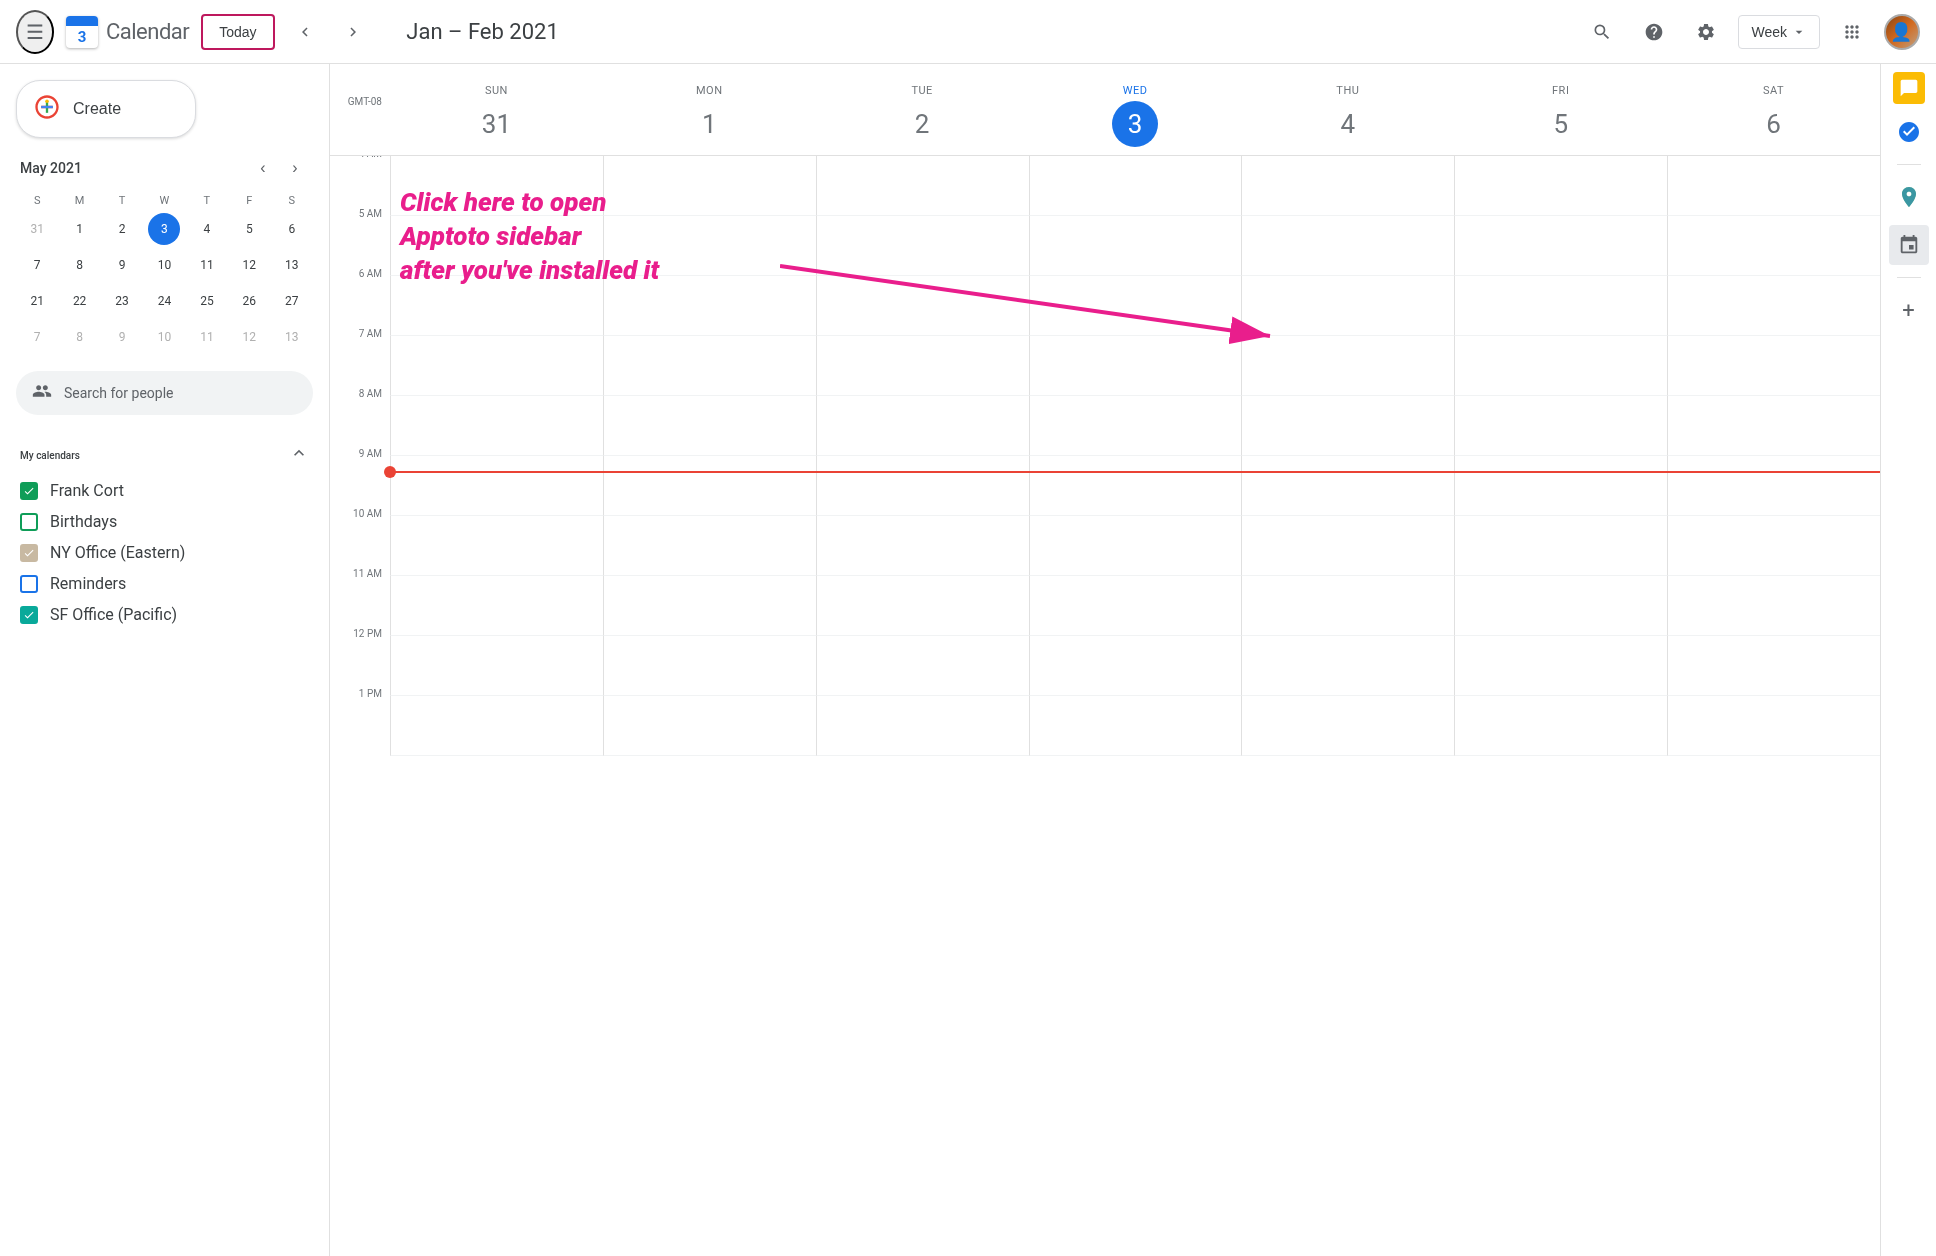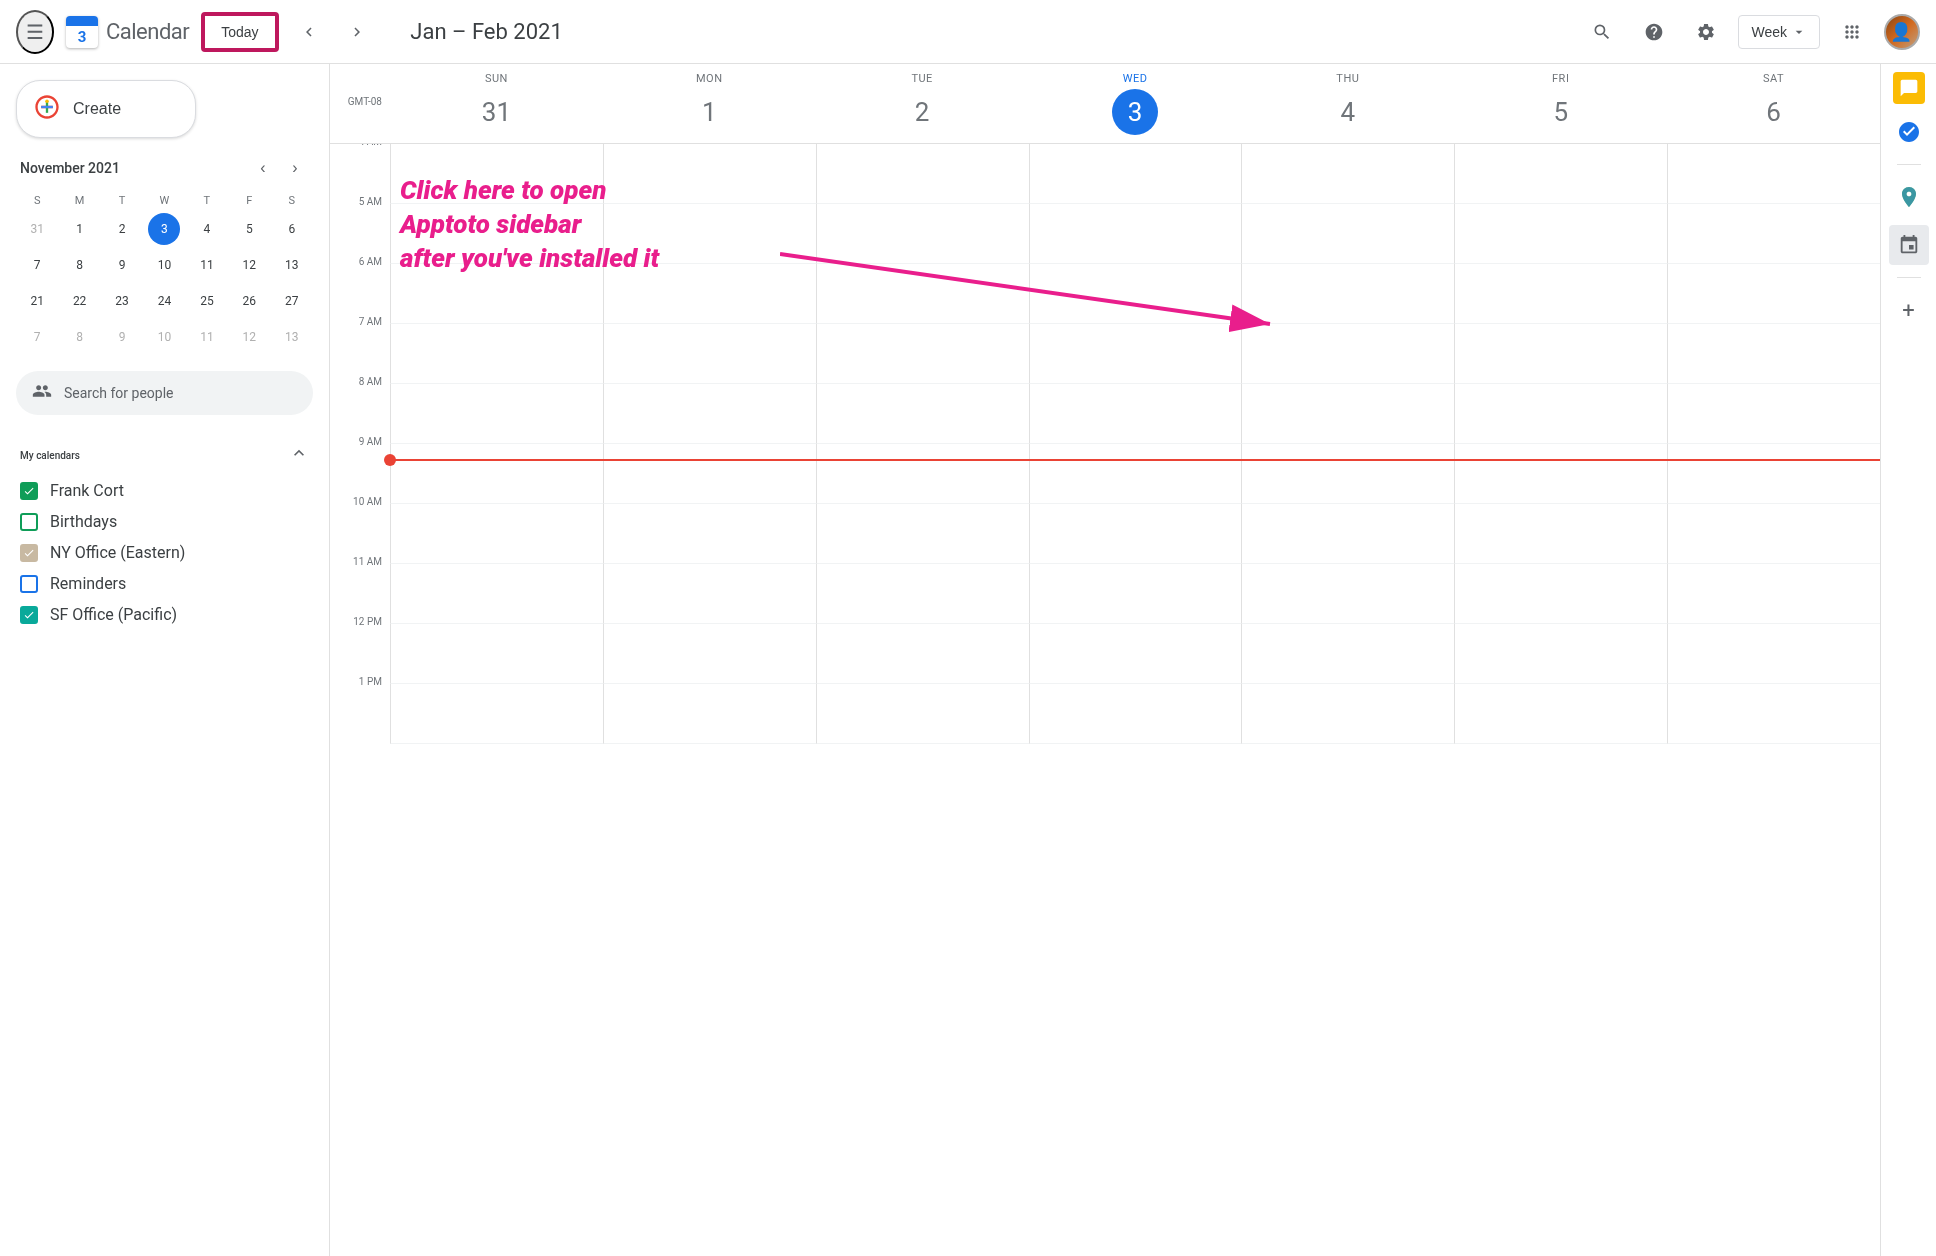--- a/index.html
+++ b/index.html
@@ -14,21 +14,21 @@
     .header-logo { display: flex; align-items: center; gap: 8px; text-decoration: none; }
     .logo-calendar-box {
       width: 32px; height: 32px; background: white; border-radius: 4px;
       display: flex; flex-direction: column; overflow: hidden;
       box-shadow: 0 1px 3px rgba(0,0,0,0.3);
     }
     .logo-calendar-top { background: #1a73e8; height: 10px; width: 100%; }
     .logo-calendar-num { display: flex; align-items: center; justify-content: center; flex: 1; font-size: 14px; font-weight: 700; color: #1a73e8; }
     .header-app-name { font-size: 22px; color: #5f6368; font-weight: 400; letter-spacing: -0.5px; }
     .header-today-btn {
-      border: 4px solid #be185d; border-radius: 4px; padding: 8px 16px;
+      border: 2px solid #be185d; border-radius: 4px; padding: 8px 16px;
       font-size: 14px; cursor: pointer; background: #fff; color: #3c4043;
     }
     .header-nav-btn {
       width: 36px; height: 36px; border-radius: 50%; border: none; background: none;
       cursor: pointer; color: #5f6368; font-size: 18px; display: flex; align-items: center; justify-content: center;
     }
     .header-date-range { font-size: 22px; color: #3c4043; font-weight: 400; min-width: 200px; text-align: center; }
     .header-icon-btn {
       width: 40px; height: 40px; border-radius: 50%; border: none; background: none;
       cursor: pointer; color: #5f6368; font-size: 20px; display: flex; align-items: center; justify-content: center;
@@ -122,21 +122,21 @@
       cursor: pointer; font-size: 24px; color: #5f6368;
     }
 
     
     .calendar-area { flex: 1; display: flex; flex-direction: column; overflow: hidden; }
     .cal-header-row {
       display: grid; grid-template-columns: 60px repeat(7, 1fr);
       border-bottom: 1px solid #e0e0e0; padding: 8px 0;
     }
     .cal-header-gmt { font-size: 10px; color: #70757a; padding-top: 24px; text-align: right; padding-right: 8px; }
-    .cal-header-day { text-align: center; }
+    .cal-header-day { text-align: center; margin-top: 12px; }
     .cal-day-name { font-size: 11px; color: #70757a; text-transform: uppercase; letter-spacing: 0.5px; }
     .cal-day-num { font-size: 26px; font-weight: 400; color: #3c4043; width: 46px; height: 46px; display: flex; align-items: center; justify-content: center; border-radius: 50%; margin: 4px auto 0; cursor: pointer; }
     .cal-day-num.today { background: #1a73e8; color: white; }
     .cal-day-num.other-col { color: #70757a; }
 
     
     .cal-body { flex: 1; overflow-y: auto; position: relative; }
     .cal-time-grid {
       display: grid; grid-template-columns: 60px repeat(7, 1fr);
       position: relative;
@@ -239,21 +239,21 @@
             <path d="M11 7h2v10h-2z" fill="#34A853"></path>
             <path d="M7 11h10v2H7z" fill="#4285F4"></path>
             <circle cx="12" cy="7" r="1.5" fill="#FBBC05"></circle>
           </svg>
       </span>
       <span class="create-label">Create</span>
     </button>
 
     <div class="mini-cal">
       <div class="mini-cal-header">
-        <span class="mini-cal-title">November 2021</span>
+        <span class="mini-cal-title">May 2021</span>
         <div style="display:flex; gap:4px;">
           <button class="mini-cal-nav">‹</button>
           <button class="mini-cal-nav">›</button>
         </div>
       </div>
       <table class="mini-cal-grid">
         <thead>
           <tr id="mini-cal-headers">
               <th>S</th>
               <th>M</th>

